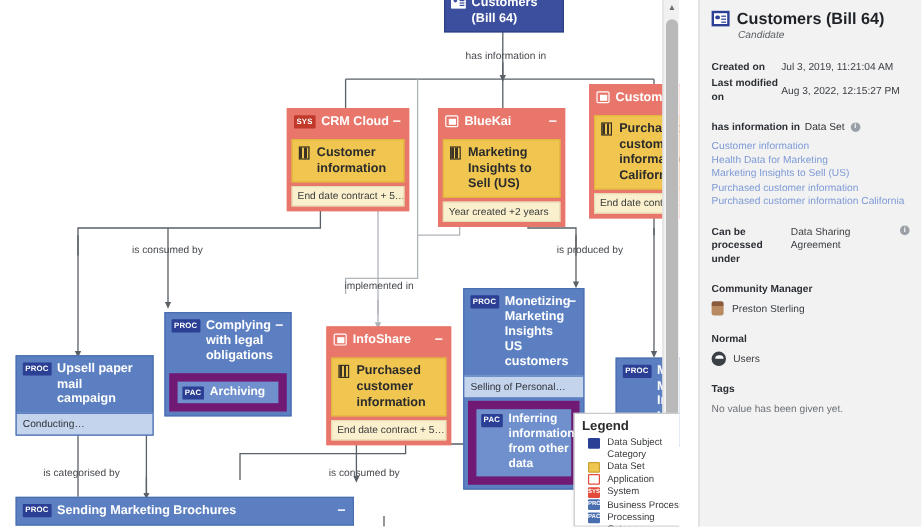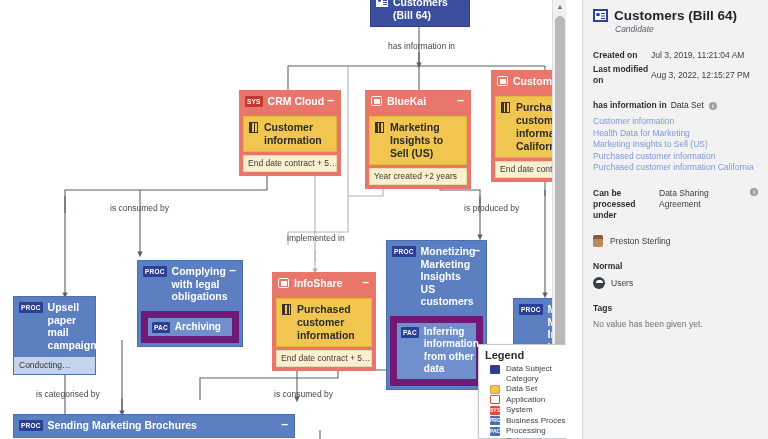--- a/index.html
+++ b/index.html
@@ -388,21 +388,21 @@
         <span class="app-ico"></span>
         <span class="ttl">CustomerInsights</span>
       </div>
       <div class="ds-block">
         <span class="ds-ico"></span>
         <span class="ds-txt">Purchased customer information California</span>
       </div>
       <div class="ds-foot">End date contract +</div>
     </div>
 
-    <div class="node n-blue" style="left:13px; top:296px; width:83px;">
+    <div class="node n-blue" style="left:13px; top:296px; width:115px;">
       <div class="n-hdr">
         <span class="badge badge-proc">PROC</span>
         <span class="ttl">Upsell paper mail campaign</span>
       </div>
       <div class="n-sub">Conducting…</div>
     </div>
 
     <div class="node n-blue" style="left:137px; top:260px; width:106px;">
       <div class="n-hdr">
         <span class="badge badge-proc">PROC</span>
@@ -427,20 +427,21 @@
       </div>
       <div class="ds-foot">End date contract + 5…</div>
     </div>
 
     <div class="node n-blue" style="left:386px; top:240px; width:101px;">
       <div class="n-hdr">
         <span class="badge badge-proc">PROC</span>
         <span class="ttl">Monetizing Marketing Insights US customers</span>
         <span class="minus">–</span>
       </div>
+      <div class="n-sub">Selling of Personal…</div>
       <div class="n-inner-proc">
         <span class="badge badge-pac">PAC</span>
         <span>Inferring information from other data</span>
       </div>
     </div>
 
     <div class="node n-blue" style="left:513px; top:298px; width:75px;">
       <div class="n-hdr">
         <span class="badge badge-proc">PROC</span>
         <span class="ttl">Monetizing Marketing Insights US customers</span>
@@ -527,20 +528,21 @@
 
     <div class="p-sect">
       <div class="p-kv2">
         <span class="p-k2">Can be processed under</span>
         <span class="p-v2">Data Sharing Agreement</span>
         <span class="info-i">i</span>
       </div>
     </div>
 
     <div class="p-sect">
+      <div class="p-sect-h">Community Manager</div>
       <div class="p-person">
         <span class="av"></span>
         <span class="p-pname">Preston Sterling</span>
       </div>
     </div>
 
     <div class="p-sect">
       <div class="p-sect-h">Normal</div>
       <div class="p-person">
         <span class="av-grp"></span>

